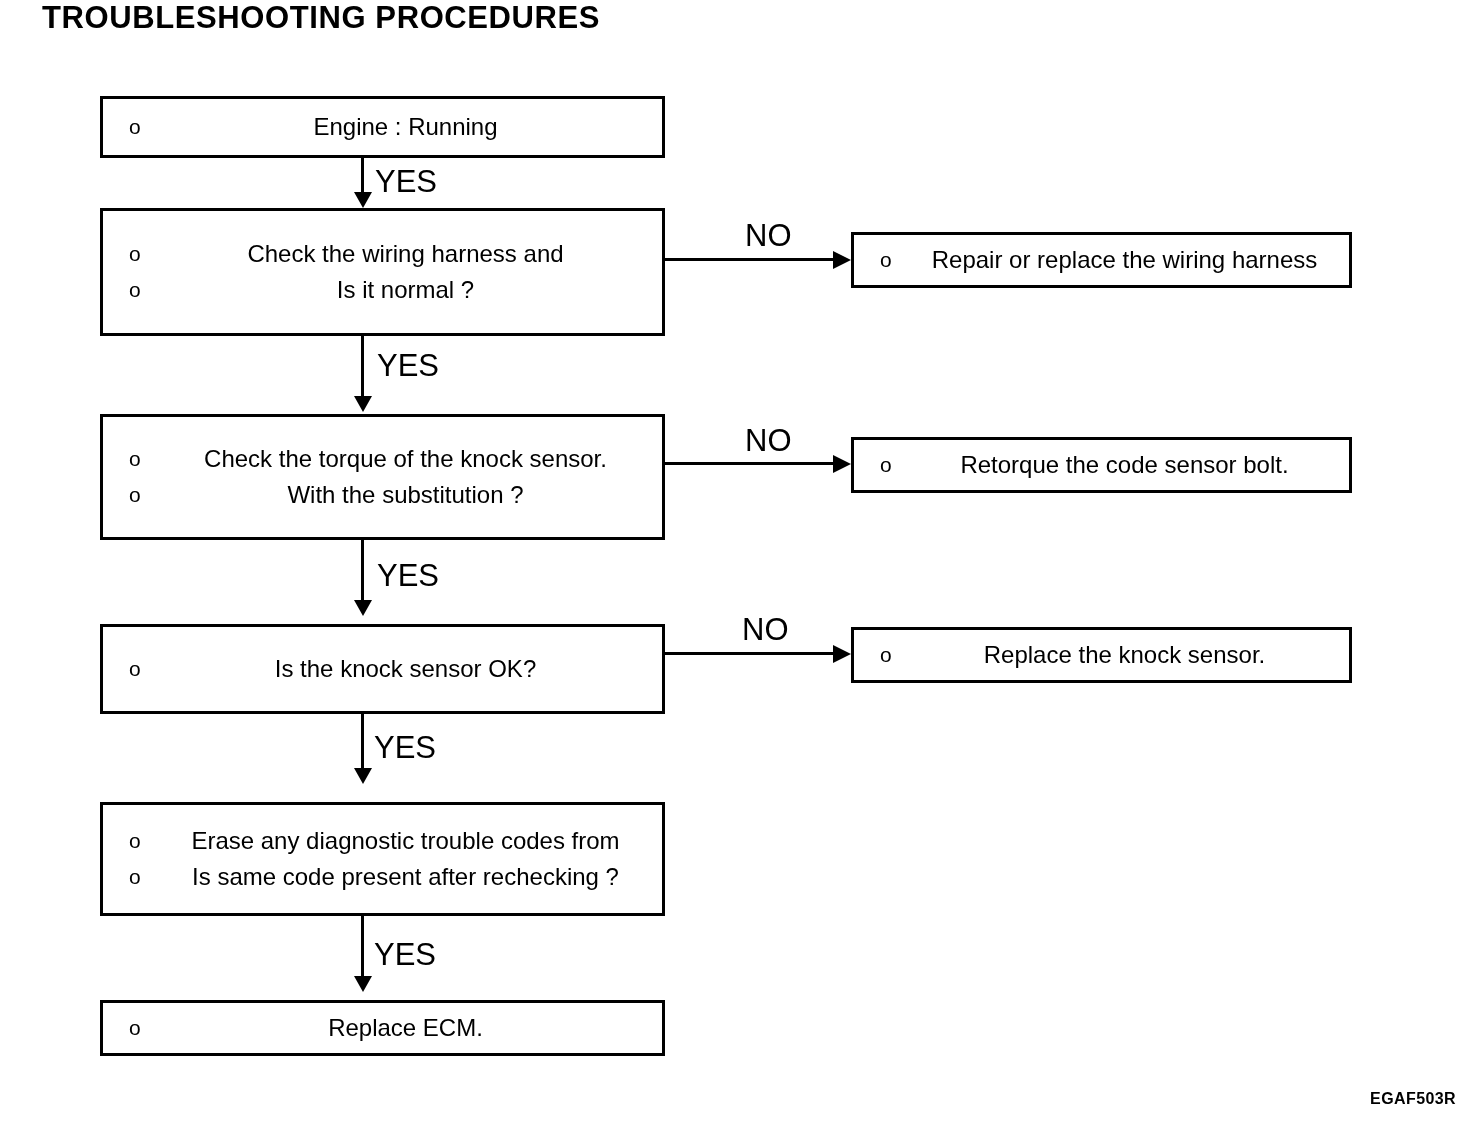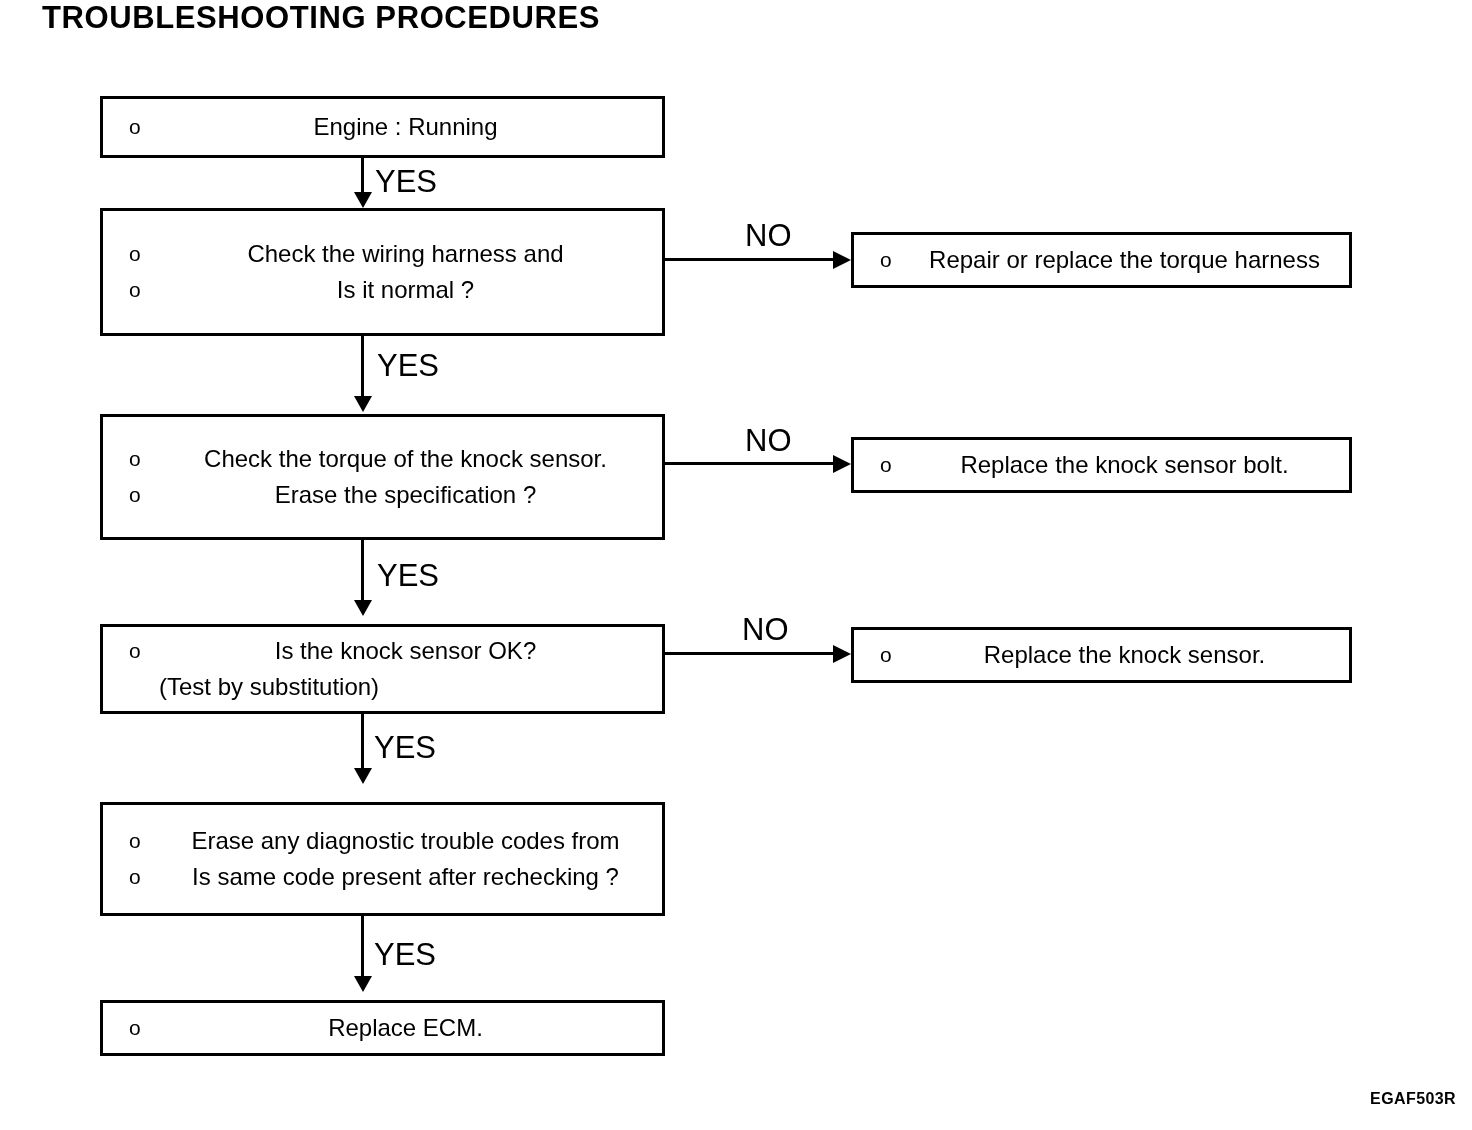--- a/index.html
+++ b/index.html
@@ -142,66 +142,65 @@
   </div>
 
   <div class="hline" style="left:665px; top:258px; width:168px;"></div>
   <div class="arrow-right" style="left:833px; top:251px;"></div>
   <div class="edge-label" style="left:745px; top:222px;">NO</div>
 
   <div class="node" style="left:851px; top:232px; width:501px; height:56px;">
     <div class="node-lines">
       <div class="line">
         <span class="bullet">o</span>
-        <span class="line-text">Repair or replace the torque harness</span>
+        <span class="line-text">Repair or replace the wiring harness</span>
       </div>
     </div>
   </div>
 
   <div class="vline" style="left:361px; top:336px; height:62px;"></div>
   <div class="arrow-down" style="left:354px; top:396px;"></div>
   <div class="edge-label" style="left:377px; top:352px;">YES</div>
 
   <div class="node" style="left:100px; top:414px; width:565px; height:126px;">
     <div class="node-lines">
       <div class="line">
         <span class="bullet">o</span>
         <span class="line-text">Check the torque of the knock sensor.</span>
       </div>
       <div class="line">
         <span class="bullet">o</span>
-        <span class="line-text">Erase the specification ?</span>
+        <span class="line-text">With the substitution ?</span>
       </div>
     </div>
   </div>
 
   <div class="hline" style="left:665px; top:462px; width:168px;"></div>
   <div class="arrow-right" style="left:833px; top:455px;"></div>
   <div class="edge-label" style="left:745px; top:427px;">NO</div>
 
   <div class="node" style="left:851px; top:437px; width:501px; height:56px;">
     <div class="node-lines">
       <div class="line">
         <span class="bullet">o</span>
-        <span class="line-text">Replace the knock sensor bolt.</span>
+        <span class="line-text">Retorque the code sensor bolt.</span>
       </div>
     </div>
   </div>
 
   <div class="vline" style="left:361px; top:540px; height:62px;"></div>
   <div class="arrow-down" style="left:354px; top:600px;"></div>
   <div class="edge-label" style="left:377px; top:562px;">YES</div>
 
   <div class="node" style="left:100px; top:624px; width:565px; height:90px;">
     <div class="node-lines">
       <div class="line">
         <span class="bullet">o</span>
         <span class="line-text">Is the knock sensor OK?</span>
       </div>
-      <div class="cont">(Test by substitution)</div>
     </div>
   </div>
 
   <div class="hline" style="left:665px; top:652px; width:168px;"></div>
   <div class="arrow-right" style="left:833px; top:645px;"></div>
   <div class="edge-label" style="left:742px; top:616px;">NO</div>
 
   <div class="node" style="left:851px; top:627px; width:501px; height:56px;">
     <div class="node-lines">
       <div class="line">

